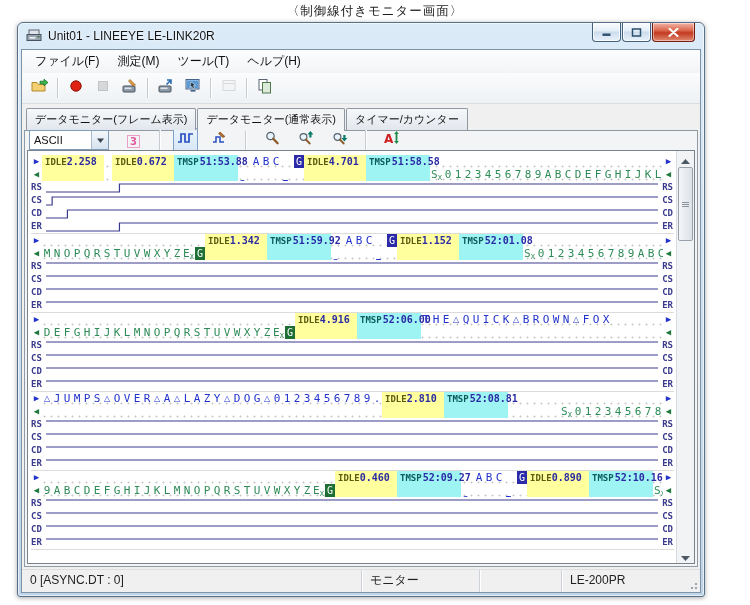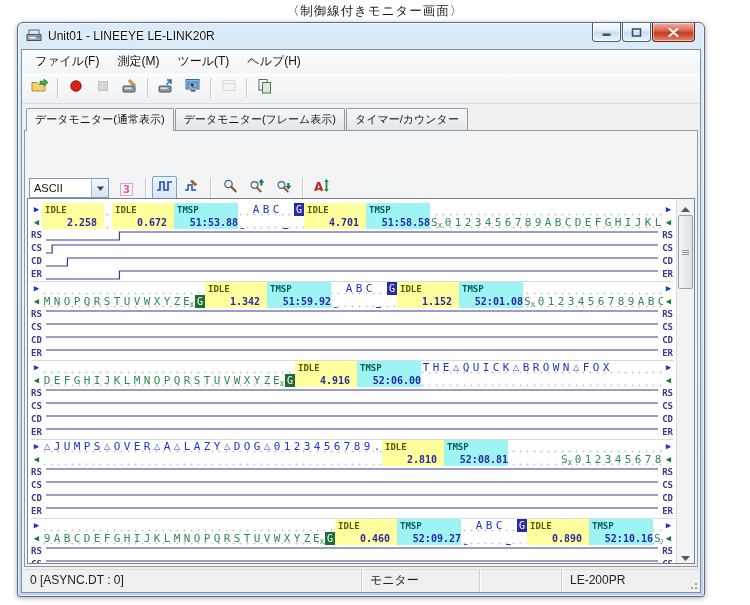--- a/index.html
+++ b/index.html
@@ -37,41 +37,41 @@
   .tbtn.disabled{opacity:.4;filter:grayscale(.9);}
   .tsep{width:1px;height:20px;background:#c6cbd1;box-shadow:1px 0 0 #fff;margin:0 4px;flex:0 0 auto;}
 
   
   .tabstrip{padding:4px 0 0 4px;display:flex;align-items:flex-end;flex:0 0 auto;position:relative;z-index:2;}
   .tab{font-size:11px;color:#111;padding:3px 8px 3px 8px;border:1px solid #8f98a2;border-bottom:none;
        border-radius:2px 2px 0 0;background:linear-gradient(#f6f8fa,#e2e7ed);margin-right:1px;white-space:nowrap;}
   .tab.active{background:#f2f4f6;margin-bottom:-1px;padding-bottom:4px;}
   .tabpage{flex:1;margin:0 2px 0 2px;border:1px solid #909aa4;background:#f2f4f6;display:flex;flex-direction:column;min-height:0;}
 
-  .viewbar{height:18px;display:flex;align-items:center;padding-left:4px;gap:2px;flex:0 0 auto;margin-top:48px;}
+  .viewbar{height:18px;display:flex;align-items:center;padding-left:4px;gap:9px;flex:0 0 auto;}
   .combo{width:80px;height:20px;box-sizing:border-box;background:#fff;border:1px solid #7f9db9;display:flex;margin-right:3px;}
   .combo-val{flex:1;font-size:11px;padding:3px 0 0 4px;color:#111;}
   .combo-btn{width:16px;display:flex;align-items:center;justify-content:center;border-left:1px solid #aabccc;
              background:linear-gradient(#f4f8fb,#d5e2ef);}
   .vbtn{width:23px;height:22px;display:flex;align-items:center;justify-content:center;border:1px solid transparent;border-radius:2px;}
   .vbtn.pressed{border-color:#7da2ce;background:linear-gradient(#eaf3fc,#d7e7f7);}
   .hex16{font:700 10px "DejaVu Sans",sans-serif;color:#e35a9f;border:1px solid #eb9ec6;padding:0 2px;line-height:12px;}
 
   
   .monarea{flex:1;margin:1px 2px 2px 2px;border:1px solid #7a828c;background:#fff;display:flex;min-height:0;}
   .mondata{flex:1;padding:4px 2px 0 3px;overflow:hidden;font-family:"DejaVu Sans Mono",monospace;}
   .block{border-bottom:1px solid #dcdcdc;}
   .pair{display:flex;height:26px;
         background-image:radial-gradient(circle,#c9c9c9 0.9px,rgba(0,0,0,0) 1.1px);
         background-size:7px 13px;background-position:3px 5px;}
   .edge{width:11px;flex:0 0 auto;display:flex;flex-direction:column;background:#fff;}
   .edge span{height:13px;line-height:13px;font-size:9px;text-align:center;}
   .edge .atx{color:#2233cc;} .edge .arx{color:#1f7a3d;}
   .segs{flex:1;display:flex;min-width:0;overflow:hidden;}
-  .seg{flex:0 0 auto;display:flex;flex-direction:column;height:26px;box-sizing:border-box;}
+  .seg{flex:0 0 auto;display:flex;flex-direction:row;height:26px;box-sizing:border-box;}
   .seg .l{height:13px;font:700 9px "DejaVu Sans Mono",monospace;padding:2px 0 0 3px;box-sizing:border-box;}
   .seg .v{height:13px;font:700 10px "DejaVu Sans Mono",monospace;color:#2929a3;line-height:13px;box-sizing:border-box;}
   .seg.idle{width:62px;background:#ffff9e;}
   .seg.idle .l{color:#5c5c10;} .seg.idle .v{text-align:right;padding-right:7px;}
   .seg.tmsp{width:64px;background:#9ef3f3;}
   .seg.tmsp .l{color:#0c5c5c;} .seg.tmsp .v{text-align:right;padding-left:1px;}
   .gap{flex:0 0 auto;} .fillseg{flex:1 1 auto;}
   .run{flex:0 0 auto;display:flex;}
   .run .c{width:10px;height:13px;line-height:13px;text-align:center;font-size:11px;flex:0 0 auto;}
   .run.tx{align-items:flex-start;color:#2233cc;}
@@ -201,22 +201,22 @@
           </div>
           <div class="tsep"></div>
           <div class="tbtn">
             <span><svg class="ic" viewBox="0 0 18 16">
                 <rect x="3" y="1.5" width="8" height="10.5" fill="#fff" stroke="#596573"></rect>
                 <rect x="6.5" y="4.5" width="8" height="10.5" fill="#dcead9" stroke="#4c7a4c"></rect>
               </svg></span>
           </div>
         </div>
       <div class="tabstrip" id="tabstrip">
+          <div class="tab">データモニター(フレーム表示)</div>
           <div class="tab active">データモニター(通常表示)</div>
-          <div class="tab">データモニター(フレーム表示)</div>
           <div class="tab">タイマー/カウンター</div>
         </div>
 
       <div class="tabpage">
         <div class="viewbar" id="viewbar">
           <div class="combo">
             <span class="combo-val">ASCII</span>
             <span class="combo-btn">
               <svg width="7" height="5" viewBox="0 0 7 5">
                   <path d="M0 0.5 L7 0.5 L3.5 5 Z" fill="#3c4650"></path>

